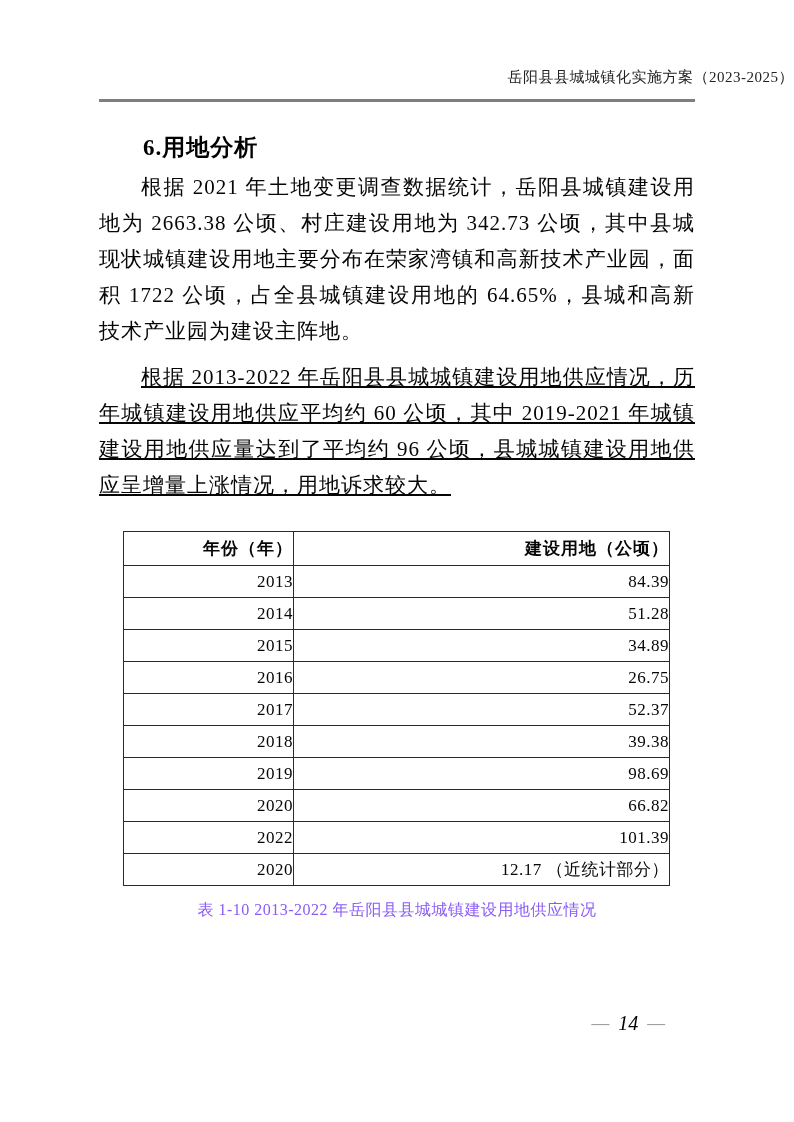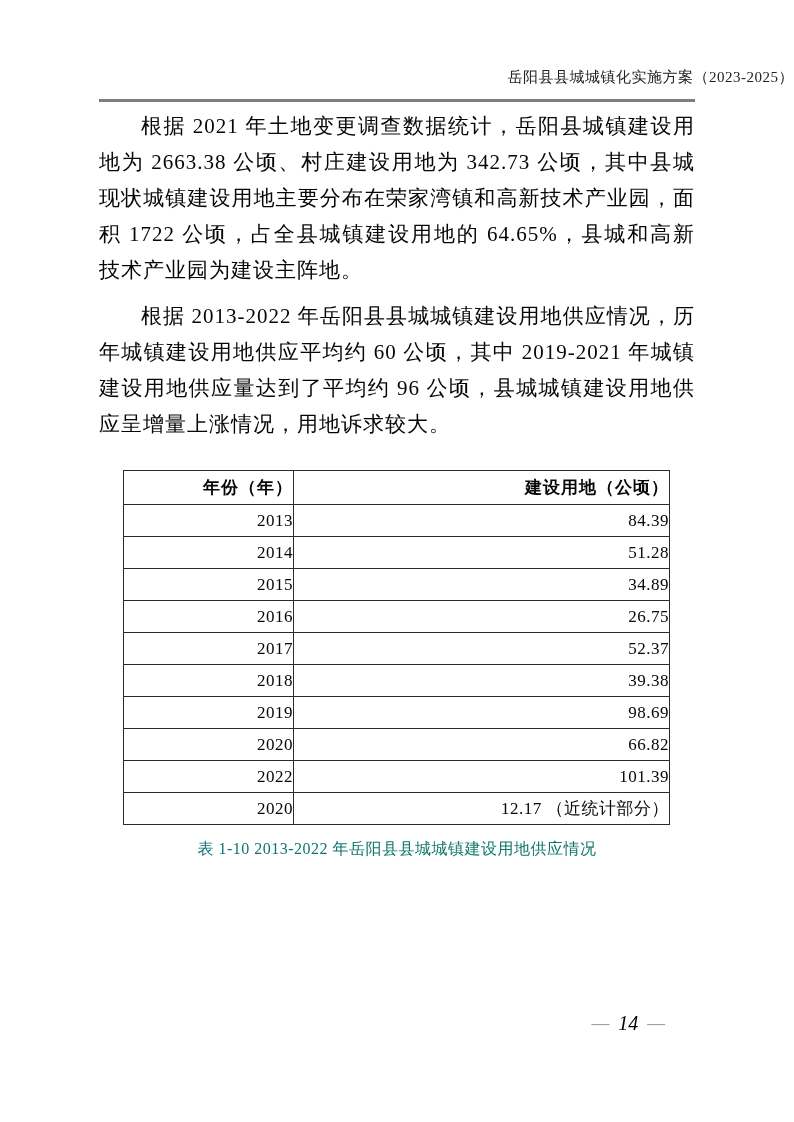--- a/index.html
+++ b/index.html
@@ -56,20 +56,21 @@
     text-justify: inter-ideograph;
     text-indent: 2em;
     letter-spacing: 1px;
     color: #060606;
   }
   p.body-para.first {
     margin-top: 6px;
   }
   p.body-para.second {
     margin-top: 10px;
+    text-decoration: underline;
   }
   
   table.supply-table {
     margin: 28px 0 0 24px;
     width: 546px;
     border-collapse: collapse;
     table-layout: fixed;
   }
   table.supply-table th,
   table.supply-table td {
@@ -88,21 +89,21 @@
   table.supply-table td {
     height: 31px;
     font-weight: normal;
     letter-spacing: 0.5px;
   }
   .table-caption {
     margin-top: 14px;
     text-align: center;
     font-size: 16px;
     letter-spacing: 0.5px;
-    color: #0f766e;
+    color: #8b5cf6;
   }
   
   .doc-footer {
     position: absolute;
     top: 1012px;
     right: 120px;
     font-size: 20px;
     color: #000;
     white-space: nowrap;
     font-style: italic;
@@ -118,20 +119,21 @@
 
 <div class="page">
 
   <header class="doc-header">
     <div class="title">岳阳县县城城镇化实施方案（2023-2025）</div>
     <hr class="rule">
   </header>
 
   <main>
 
+    <h2 class="section-heading">6.用地分析</h2>
 
     <p class="body-para first">根据 2021 年土地变更调查数据统计，岳阳县城镇建设用地为 2663.38 公顷、村庄建设用地为 342.73 公顷，其中县城现状城镇建设用地主要分布在荣家湾镇和高新技术产业园，面积 1722 公顷，占全县城镇建设用地的 64.65%，县城和高新技术产业园为建设主阵地。</p>
 
     <p class="body-para second">根据 2013-2022 年岳阳县县城城镇建设用地供应情况，历年城镇建设用地供应平均约 60 公顷，其中 2019-2021 年城镇建设用地供应量达到了平均约 96 公顷，县城城镇建设用地供应呈增量上涨情况，用地诉求较大。</p>
 
     <table class="supply-table">
       <colgroup>
         <col style="width:170px">
         <col style="width:376px">
       </colgroup>

